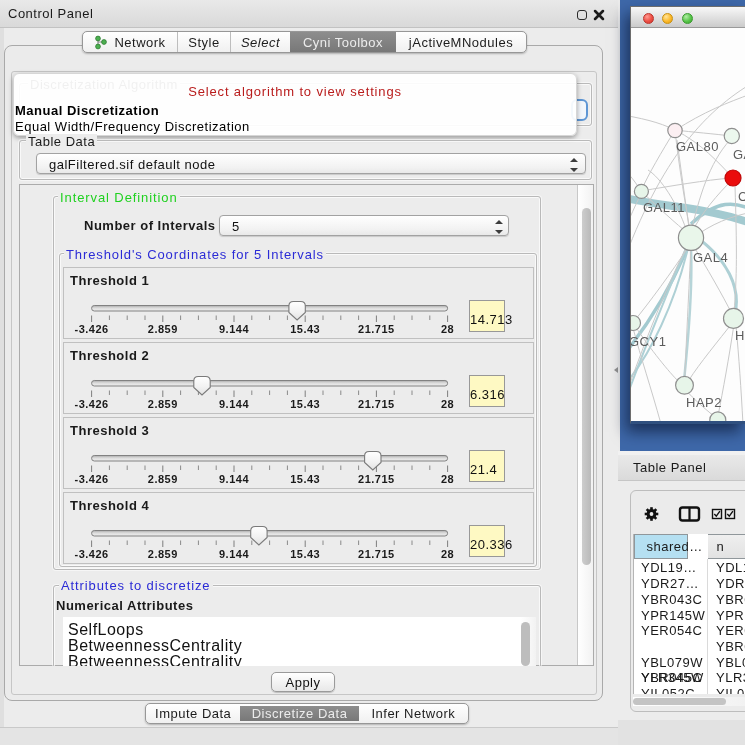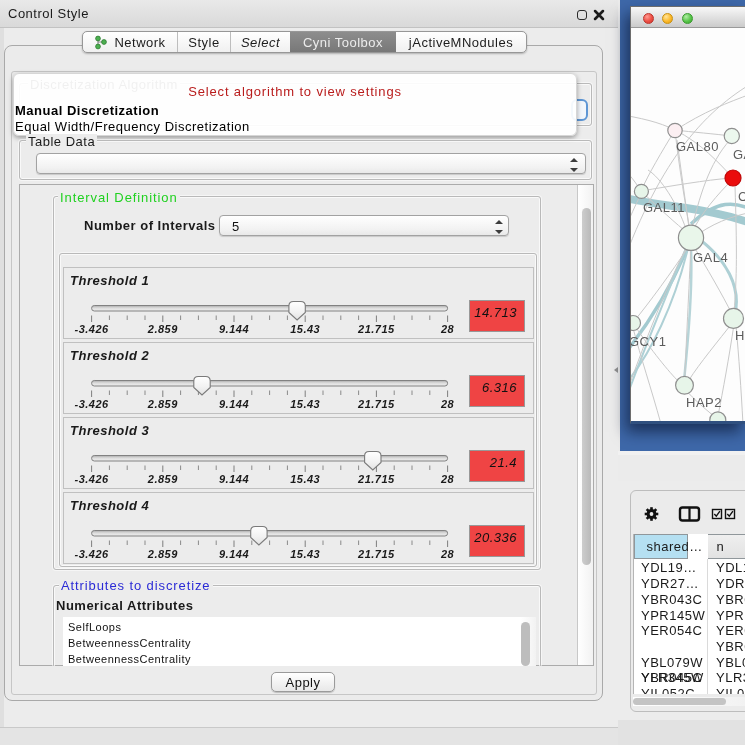--- a/index.html
+++ b/index.html
@@ -26,24 +26,24 @@
 .groupbox { border:1px solid #b9b9b9; border-radius:3px; box-shadow:inset 0 0 0 1px rgba(255,255,255,0.7), 0 0 0 1px rgba(255,255,255,0.5); }
 .grouplabel { position:absolute; font-size:13px; background:#ececec; padding:0 2px; white-space:nowrap; }
 
 .combo { border:1px solid #a2a2a2; border-radius:4px; background:linear-gradient(#ffffff,#f2f2f2 70%,#e9e9e9);
   box-shadow:0 1px 1px rgba(0,0,0,0.15); font-size:13px; color:#111; }
 .combo .txt { position:absolute; left:12px; top:2.5px; }
 .arrows { position:absolute; width:10px; height:14px; }
 .arrows:before { content:""; position:absolute; left:1px; top:0; border-left:4.4px solid transparent; border-right:4.4px solid transparent; border-bottom:4.5px solid #3c3c3c; }
 .arrows:after { content:""; position:absolute; left:1px; bottom:0; border-left:4.4px solid transparent; border-right:4.4px solid transparent; border-top:4.5px solid #3c3c3c; }
 
-.tbox { left:63px; width:471px; height:72px; border:1px solid #c0c0c0; background:#ececec;font-style:italic; }
+.tbox { left:63px; width:471px; height:72px; border:1px solid #c0c0c0; background:#ececec; }
 .tbox .tlab { position:absolute; left:6px; top:5px; font-size:13px; font-weight:bold; color:#1a1a1a; }
-.valbox { position:absolute; left:405px; top:32px; width:56px; height:32px; background:#ef4444; border:1.5px solid #989898;
-  font-size:13px; color:#111; text-align:right; padding:4px 7px 0 0; }
+.valbox { position:absolute; left:405px; top:32px; width:36px; height:32px; background:#fef9c3; border:1.5px solid #989898;
+  font-size:13px; color:#111; text-align:right; padding:11px 7px 0 0; }
 
 .vtrack { background:linear-gradient(90deg,#ffffff,#f2f2f2); }
 .vthumb { background:linear-gradient(90deg,#cdcdcd,#b9b9b9); border-radius:4.5px; }
 
 #popup { left:13px; top:73px; width:564px; height:63px; background:rgba(255,255,255,0.93);
   border:1px solid #d6d6d6; border-radius:6px; box-shadow:0 2px 5px rgba(0,0,0,0.35); font-size:13px; }
 
 .btn { border:1px solid #9a9a9a; border-radius:5px; background:linear-gradient(#ffffff,#e8e8e8);
   box-shadow:0 1px 1px rgba(0,0,0,0.2); font-size:13px; color:#111; text-align:center; }
 
@@ -56,21 +56,21 @@
 #tpbar { left:618px; top:455px; width:127px; height:26px; background:linear-gradient(#e9e9e9,#dadada); border-bottom:1px solid #c6c6c6; }
 #tpanel { left:630px; top:490px; width:130px; height:222px; border:1px solid #bdbdbd; border-radius:6px; background:#ebebeb; }
 .cell { position:absolute; font-size:13px; color:#1a1a1a; white-space:nowrap; }
 </style>
 </head>
 <body>
 <div id="stage">
 
   <div id="cpwin" class="abs">
     <div id="cptitle" class="abs">
-        <span class="t">Control Style</span>
+        <span class="t">Control Panel</span>
       <div class="abs float-ic"></div>
       <svg class="abs close-ic" viewBox="0 0 14 14">
           <path d="M2.4 2.4 L11.6 11.6 M11.6 2.4 L2.4 11.6" stroke="#1a1a1a" stroke-width="3.1" stroke-linecap="round"></path>
         </svg>
     </div>
 
     <div class="abs" style="left:0; top:28px; width:3.5px; height:699px; background:#dfdfdf;"></div>
     <div id="outerpanel" class="abs"></div>
     <div id="innerpanel" class="abs"></div>
 
@@ -98,38 +98,40 @@
 
     <div id="popup" class="abs">
       <div style="position:absolute; left:0; top:9.5px; width:100%; text-align:center; color:#b91c1c; letter-spacing:0.85px;">Select algorithm to view settings</div>
       <div style="position:absolute; left:1px; top:29px; font-weight:bold; color:#000;">Manual Discretization</div>
       <div style="position:absolute; left:1px; top:45px; color:#000;">Equal Width/Frequency Discretization</div>
     </div>
 
     <div class="abs groupbox" style="left:19px; top:140px; width:573px; height:40px;"></div>
     <div class="abs grouplabel" style="left:26px; top:134px; color:#1a1a1a;">Table Data</div>
     <div class="abs combo" style="left:36px; top:153px; width:550px; height:21px;">
+      <span class="txt">galFiltered.sif default node</span>
       <div class="arrows" style="right:6px; top:3.5px;"></div>
     </div>
 
     <div class="abs" style="left:19px; top:184px; width:575px; height:482px; border:1px solid #ababab; background:#ececec;"></div>
 
     <div class="abs vtrack" style="left:577px; top:185px; width:16px; height:480px; border-left:1px solid #c8c8c8;"></div>
     <div class="abs vthumb" style="left:582px; top:208px; width:9px; height:357px;"></div>
 
     <div class="abs groupbox" style="left:53px; top:196px; width:488px; height:374px;"></div>
     <div class="abs grouplabel" style="left:58px; top:190px; color:#1fd11f; letter-spacing:0.9px;">Interval Definition</div>
 
     <div class="abs" style="left:84px; top:218px; font-size:13px; font-weight:bold; color:#1a1a1a;">Number of Intervals</div>
     <div class="abs combo" style="left:219px; top:215px; width:290px; height:21px;">
       <span class="txt">5</span>
       <div class="arrows" style="right:4.5px; top:3.5px;"></div>
     </div>
 
     <div class="abs groupbox" style="left:59px; top:253px; width:478px; height:314px;"></div>
+    <div class="abs grouplabel" style="left:64px; top:247px; color:#2b2bd6; letter-spacing:0.9px;">Threshold's Coordinates for 5 Intervals</div>
 
     <div class="abs tbox" style="top:267px;">
       <div class="tlab">Threshold 1</div>
       <svg width="471" height="72" viewBox="0 0 471 72" style="position:absolute;left:0;top:0;">
         <defs>
             <linearGradient id="thg" x1="0" y1="0" x2="0" y2="1">
           <stop offset="0" stop-color="#ffffff"></stop>
               <stop offset="0.55" stop-color="#f2f2f2"></stop>
               <stop offset="1" stop-color="#e2e2e2"></stop>
         </linearGradient>
@@ -309,32 +311,37 @@
           <text x="312.4" y="64.5" font-size="11" font-weight="bold" text-anchor="middle" fill="#1a1a1a">21.715</text>
           <text x="383.6" y="64.5" font-size="11" font-weight="bold" text-anchor="middle" fill="#1a1a1a">28</text>
         <path d="M 186.7 38 Q 186.7 33.5 191.2 33.5 L 198.6 33.5 Q 203.1 33.5 203.1 38 L 203.1 44.5 L 194.9 52 L 186.7 44.5 Z" fill="url(#thg)" stroke="#7a7a7a" stroke-width="1.1"></path>
       </svg>
       <div class="valbox">20.336</div>
     </div>
 
     <div class="abs groupbox" style="left:53px; top:585px; width:488px; height:95px; border-radius:3px 3px 0 0;"></div>
     <div class="abs grouplabel" style="left:59px; top:578px; color:#2b2bd6; letter-spacing:0.9px;">Attributes to discretize</div>
     <div class="abs" style="left:56px; top:598px; font-size:13px; font-weight:bold; color:#1a1a1a;">Numerical Attributes</div>
-    <div class="abs" style="left:63px; top:617px; width:458px; height:49px; background:#ffffff; font-size:11px; color:#111;">
+    <div class="abs" style="left:63px; top:617px; width:458px; height:49px; background:#ffffff; font-size:16px; color:#111;">
       <div style="position:absolute; left:5px; top:4px;">SelfLoops</div>
       <div style="position:absolute; left:5px; top:20px;">BetweennessCentrality</div>
       <div style="position:absolute; left:5px; top:36px;">BetweennessCentrality</div>
     </div>
     <div class="abs vtrack" style="left:521px; top:617px; width:15px; height:49px;"></div>
     <div class="abs vthumb" style="left:521px; top:622px; width:9px; height:44px; background:#bdbdbd;"></div>
 
     <div class="abs" style="left:20px; top:666px; width:574px; height:28px; background:#ececec;"></div>
 
     <div class="abs btn" style="left:271px; top:672px; width:64px; height:20px; padding-top:2px;">Apply</div>
 
+    <div class="abs seg" style="left:145px; top:703px; width:324px; height:21px;">
+      <div class="it" style="width:95px; display:flex; align-items:center; justify-content:center;">Impute Data</div>
+      <div class="it darkseg" style="width:119px; display:flex; align-items:center; justify-content:center;">Discretize Data</div>
+      <div class="it" style="width:110px; display:flex; align-items:center; justify-content:center;">Infer Network</div>
+    </div>
   </div>
   <div class="abs" style="left:0; top:727px; width:618px; height:18px; background:#e4e4e4; border-top:1px solid #c9c9c9;"></div>
 
   <div class="abs" style="left:614px; top:367px; width:0; height:0; border-top:3.5px solid transparent; border-bottom:3.5px solid transparent; border-right:4px solid #909090;"></div>
 
   <div id="desktop" class="abs"></div>
   <div id="netwin" class="abs">
     <div id="nettitle">
       <div class="tl" style="left:12px; background:radial-gradient(circle at 35% 30%, #ff9a92, #ed4e43 55%, #c93a31); border:0.5px solid #ba352d;"></div>
       <div class="tl" style="left:31px; background:radial-gradient(circle at 35% 30%, #ffe49a, #fcb828 55%, #dd9a12); border:0.5px solid #c9900f;"></div>
@@ -401,20 +408,23 @@
         <text x="12" y="184">GAL11</text>
         <text x="62" y="234">GAL4</text>
         <text x="-2" y="318">GCY1</text>
         <text x="104" y="312">H</text>
         <text x="55" y="379">HAP2</text>
       </g>
     </svg>
   </div>
 
   <div class="abs" style="left:618px; top:451px; width:127px; height:4px; background:#f1f1f1;"></div>
+  <div id="tpbar" class="abs">
+      <span style="position:absolute; left:15px; top:5px; font-size:13px; color:#1b1b1b;">Table Panel</span>
+    </div>
   <div class="abs" style="left:618px; top:481px; width:127px; height:239px; background:#ececec;"></div>
   <div id="tpanel" class="abs"></div>
 
   <svg class="abs" style="left:643px; top:506px;" width="100" height="16" viewBox="0 0 100 16">
     <g>
       <circle cx="8.5" cy="8" r="4.8" fill="#111"></circle>
       <g stroke="#111" stroke-width="2.6">
         <line x1="8.5" y1="1.2" x2="8.5" y2="14.8"></line>
         <line x1="1.7" y1="8" x2="15.3" y2="8"></line>
         <line x1="3.7" y1="3.2" x2="13.3" y2="12.8"></line>

